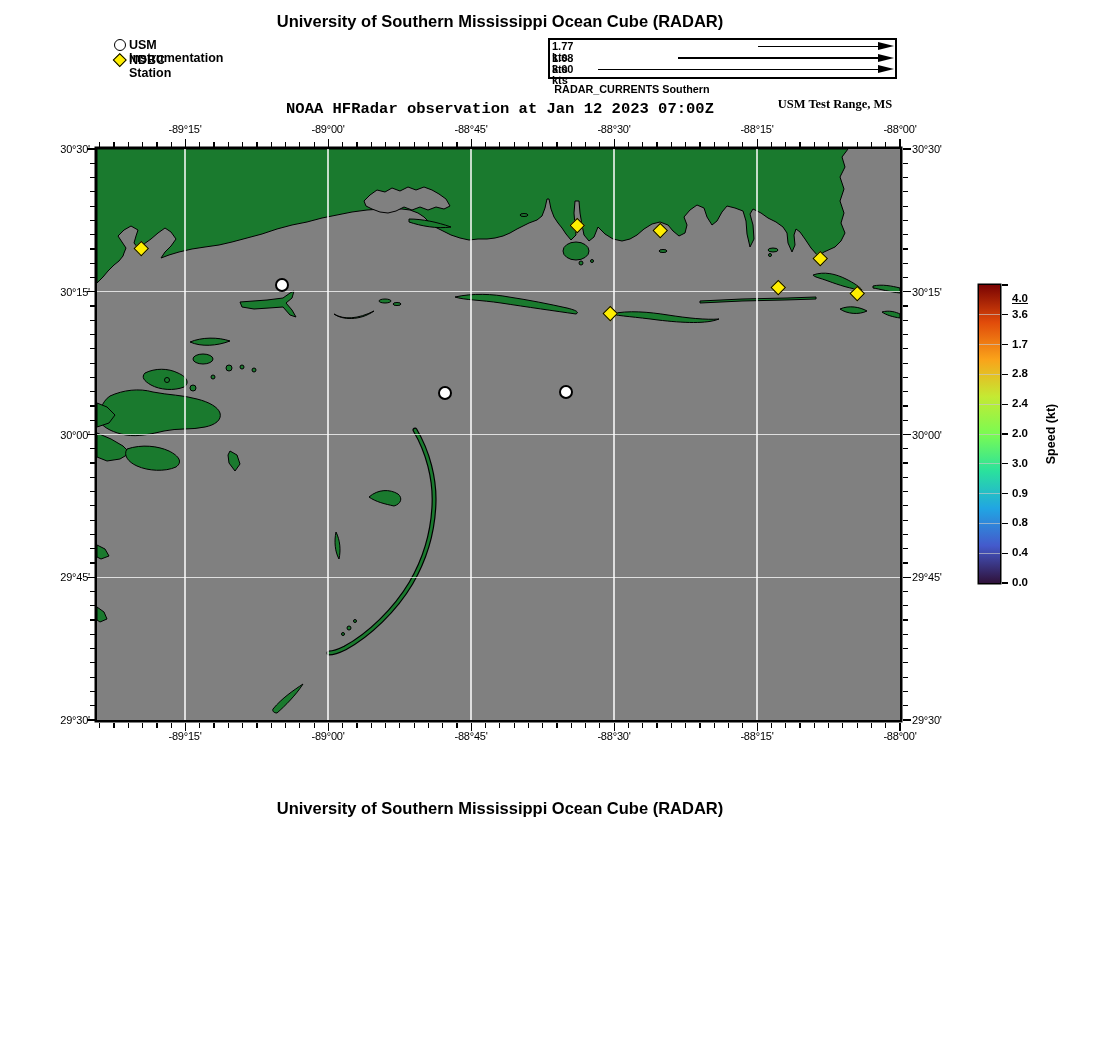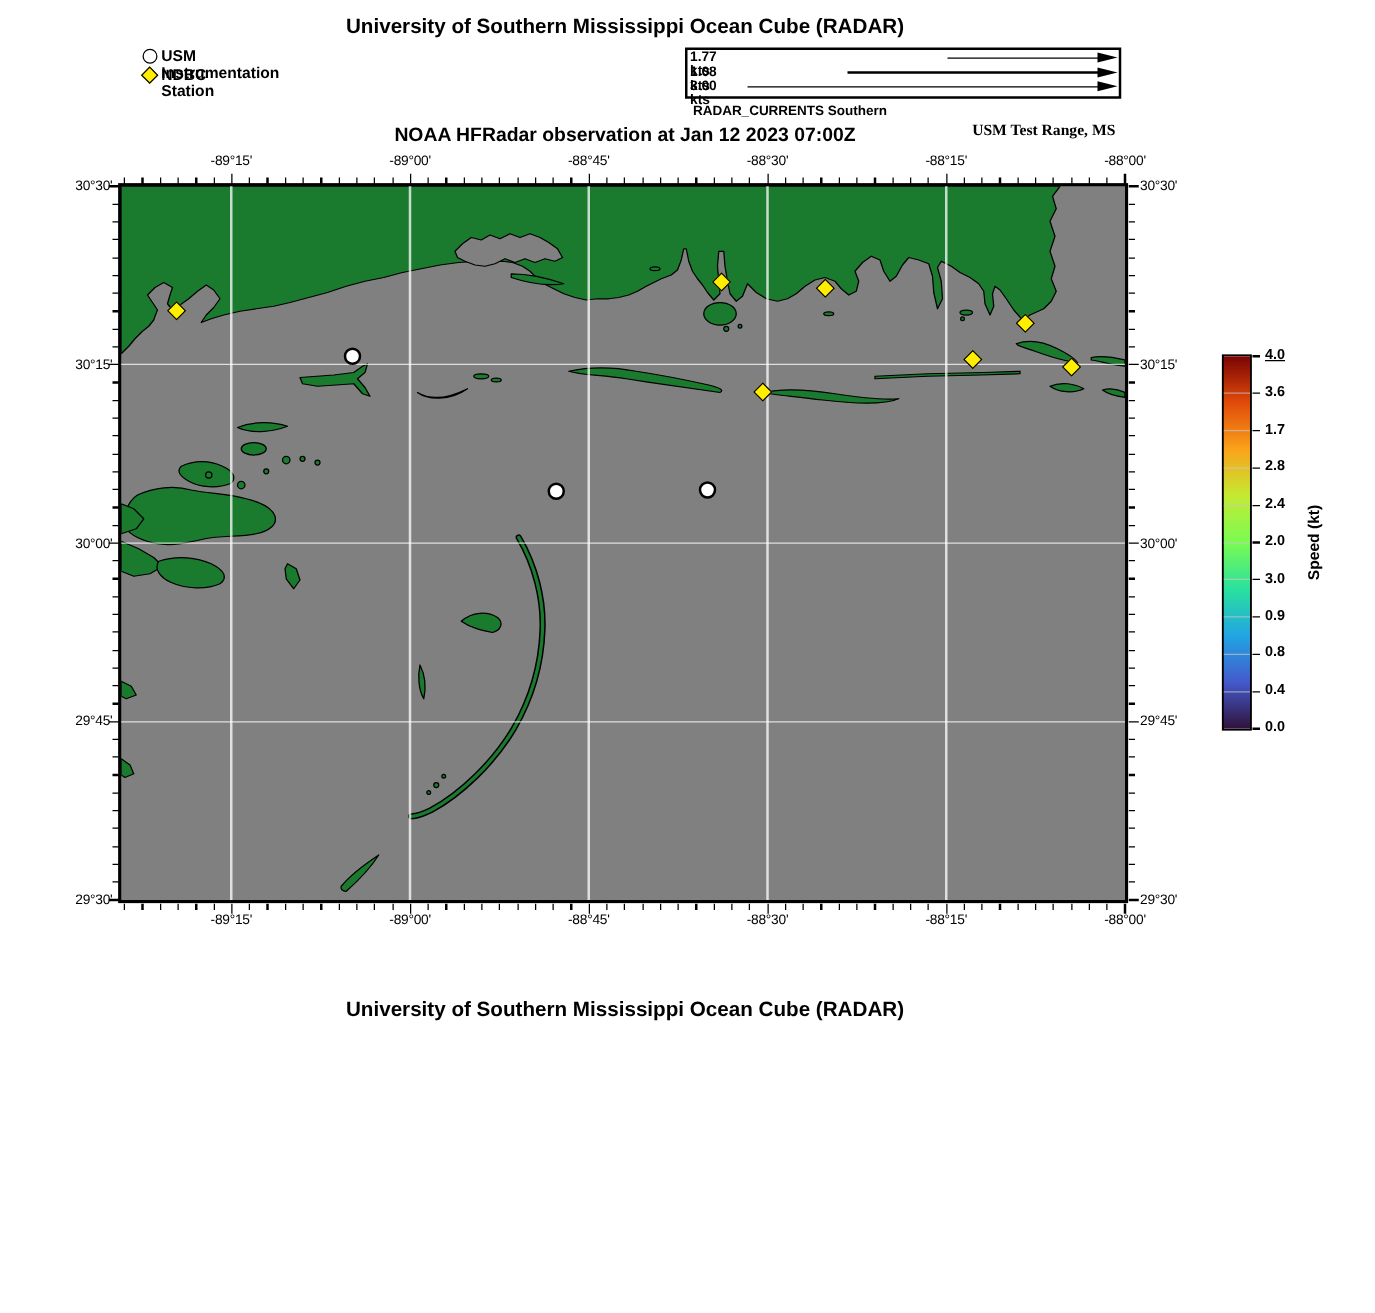--- a/index.html
+++ b/index.html
@@ -1,21 +1,21 @@
 <!DOCTYPE html>
 <html><head>
 <meta charset="utf-8">
 <style>
   html,body{margin:0;padding:0;background:#fff;}
   .page{position:relative;width:1100px;height:1050px;background:#ffffff;
         font-family:"Liberation Sans",sans-serif;overflow:hidden;color:#000;}
   .abs{position:absolute;}
   .ctr{text-align:center;}
   .title{font-weight:bold;font-size:16.5px;}
-  .subtitle{font-family:Liberation Sans, sans-serif;font-weight:bold;font-size:15.5px;}
+  .subtitle{font-family:Liberation Mono, monospace;font-weight:bold;font-size:15.5px;}
   .range-label{font-family:"Liberation Serif",serif;font-weight:bold;font-size:12.5px;}
   .legend-label{font-weight:bold;font-size:12.5px;line-height:13px;}
   .scale-box{border:2.5px solid #000;box-sizing:border-box;background:#fff;}
   .scale-entry-label{font-weight:bold;font-size:11px;line-height:11px;}
   .scale-caption{font-weight:bold;font-size:10.8px;}
   .axis-label{font-size:11px;letter-spacing:-0.2px;white-space:nowrap;}
   .map{background:var(--water,#808080);box-shadow:0 0 0 2.5px #000;}
   .gridline{background:var(--grid,rgba(255,255,255,0.75));}
   .tick{background:#000;}
   .marker-circle{border-radius:50%;background:var(--usm,#fff);border:2px solid #000;box-sizing:border-box;}
@@ -405,19 +405,19 @@
       <div style="position: absolute; left: 979px; top: 373.9px; width: 21px; height: 1px; background: rgba(200, 200, 200, 0.65);"></div>
       <div class="tick" style="position: absolute; left: 1001.5px; top: 373.8px; width: 6px; height: 1.2px;"></div>
       <div class="cbar-label" style="position: absolute; left: 1012px; top: 367.4px; width: 34px;">2.8</div>
       <div style="position: absolute; left: 979px; top: 344.1px; width: 21px; height: 1px; background: rgba(200, 200, 200, 0.65);"></div>
       <div class="tick" style="position: absolute; left: 1001.5px; top: 344px; width: 6px; height: 1.2px;"></div>
       <div class="cbar-label" style="position: absolute; left: 1012px; top: 337.6px; width: 34px;">1.7</div>
       <div style="position: absolute; left: 979px; top: 314.3px; width: 21px; height: 1px; background: rgba(200, 200, 200, 0.65);"></div>
       <div class="tick" style="position: absolute; left: 1001.5px; top: 314.2px; width: 6px; height: 1.2px;"></div>
       <div class="cbar-label" style="position: absolute; left: 1012px; top: 307.8px; width: 34px;">3.6</div>
       <div class="tick" style="position: absolute; left: 1001.5px; top: 284.4px; width: 6px; height: 1.2px;"></div>
-      <div class="cbar-label" style="position: absolute; left: 1012px; top: 278px; width: 34px; text-decoration: underline;">4.0</div>
+      <div class="cbar-label" style="position: absolute; left: 1012px; top: 292px; width: 34px; text-decoration: underline;">4.0</div>
     </div>
   <div class="abs ctr cbar-axis-label" style="left:992px;top:426px;width:120px;height:16px;transform:rotate(-90deg);">Speed (kt)</div>
 
   <div class="abs ctr title" style="left:97px;top:799px;width:806px;">University of Southern Mississippi Ocean Cube (RADAR)</div>
 
 </div>
 
 </body></html>

